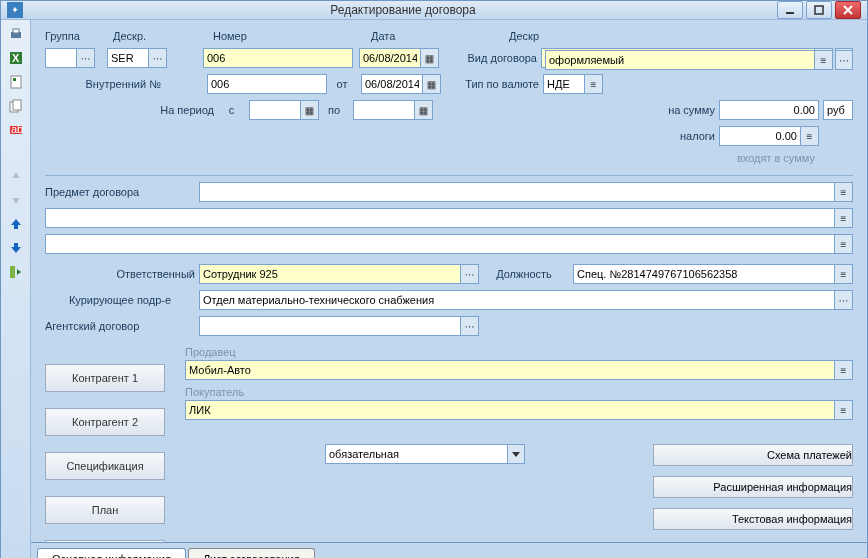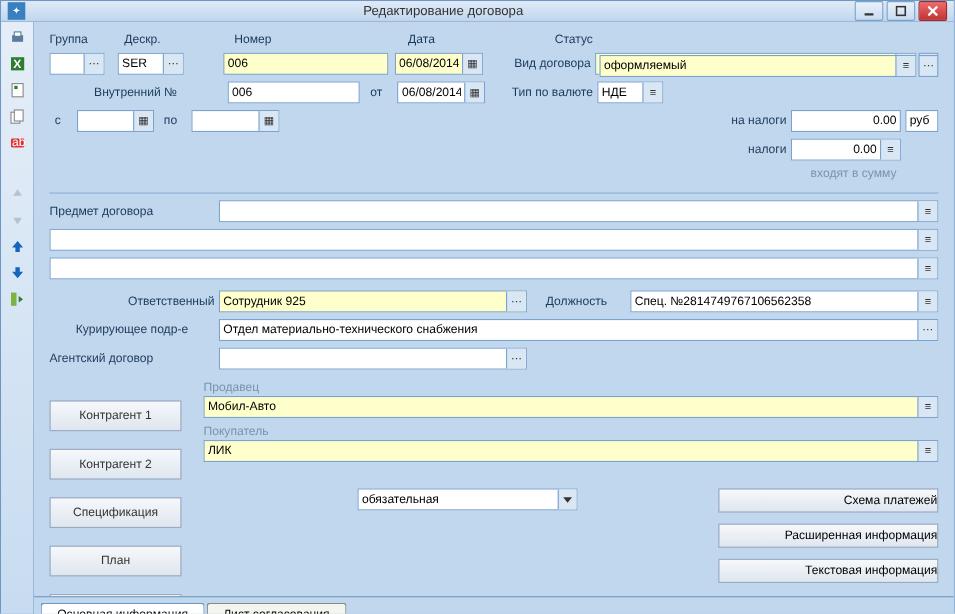--- a/index.html
+++ b/index.html
@@ -127,21 +127,21 @@
 
       <div class="row">
         <div class="lbl" style="width:48px;text-align:left">Группа</div>
         <div style="width:16px"></div>
         <div class="lbl" style="width:60px;text-align:left">Дескр.</div>
         <div style="width:36px"></div>
         <div class="lbl" style="width:70px;text-align:left">Номер</div>
         <div style="width:84px"></div>
         <div class="lbl" style="width:50px;text-align:left">Дата</div>
         <div style="flex:1"></div>
-        <div class="lbl" style="width:50px">Статус</div>
+        <div class="lbl" style="width:50px">Дескр</div>
         <div style="width:310px"></div>
       </div>
 
       <div class="row">
         <div class="field" style="width:50px">
             <input style="">
             <div class="dots-btn">⋯</div>
           </div>
         <div style="width:12px"></div>
         <div class="field" style="width:60px">
@@ -187,33 +187,34 @@
           </div>
         <div style="width:8px"></div>
         <div class="lbl" style="width:90px">Тип по валюте</div>
         <div class="field" style="width:60px">
             <input value="НДЕ" style="">
             <div class="dots-btn">≡</div>
           </div>
       </div>
 
       <div class="row">
+        <div class="lbl" style="width:175px;padding-right:6px">На период</div>
         <div class="lbl" style="width:15px;text-align:center">с</div>
         <div style="width:6px"></div>
         <div class="field" style="width:70px">
             <input style="">
             <div class="dots-btn">▦</div>
           </div>
         <div class="lbl" style="width:30px;text-align:center">по</div>
         <div class="field" style="width:80px">
             <input style="">
             <div class="dots-btn">▦</div>
           </div>
         <div style="flex:1"></div>
-        <div class="lbl" style="width:60px">на налоги</div>
+        <div class="lbl" style="width:60px">на сумму</div>
         <div class="field" style="width:100px">
             <input style="text-align: right;" value="0.00">
           </div>
         <div style="width:4px"></div>
         <div class="field" style="width:30px">
             <input value="руб" style="">
           </div>
       </div>
 
       <div class="row" style="justify-content:flex-end">

